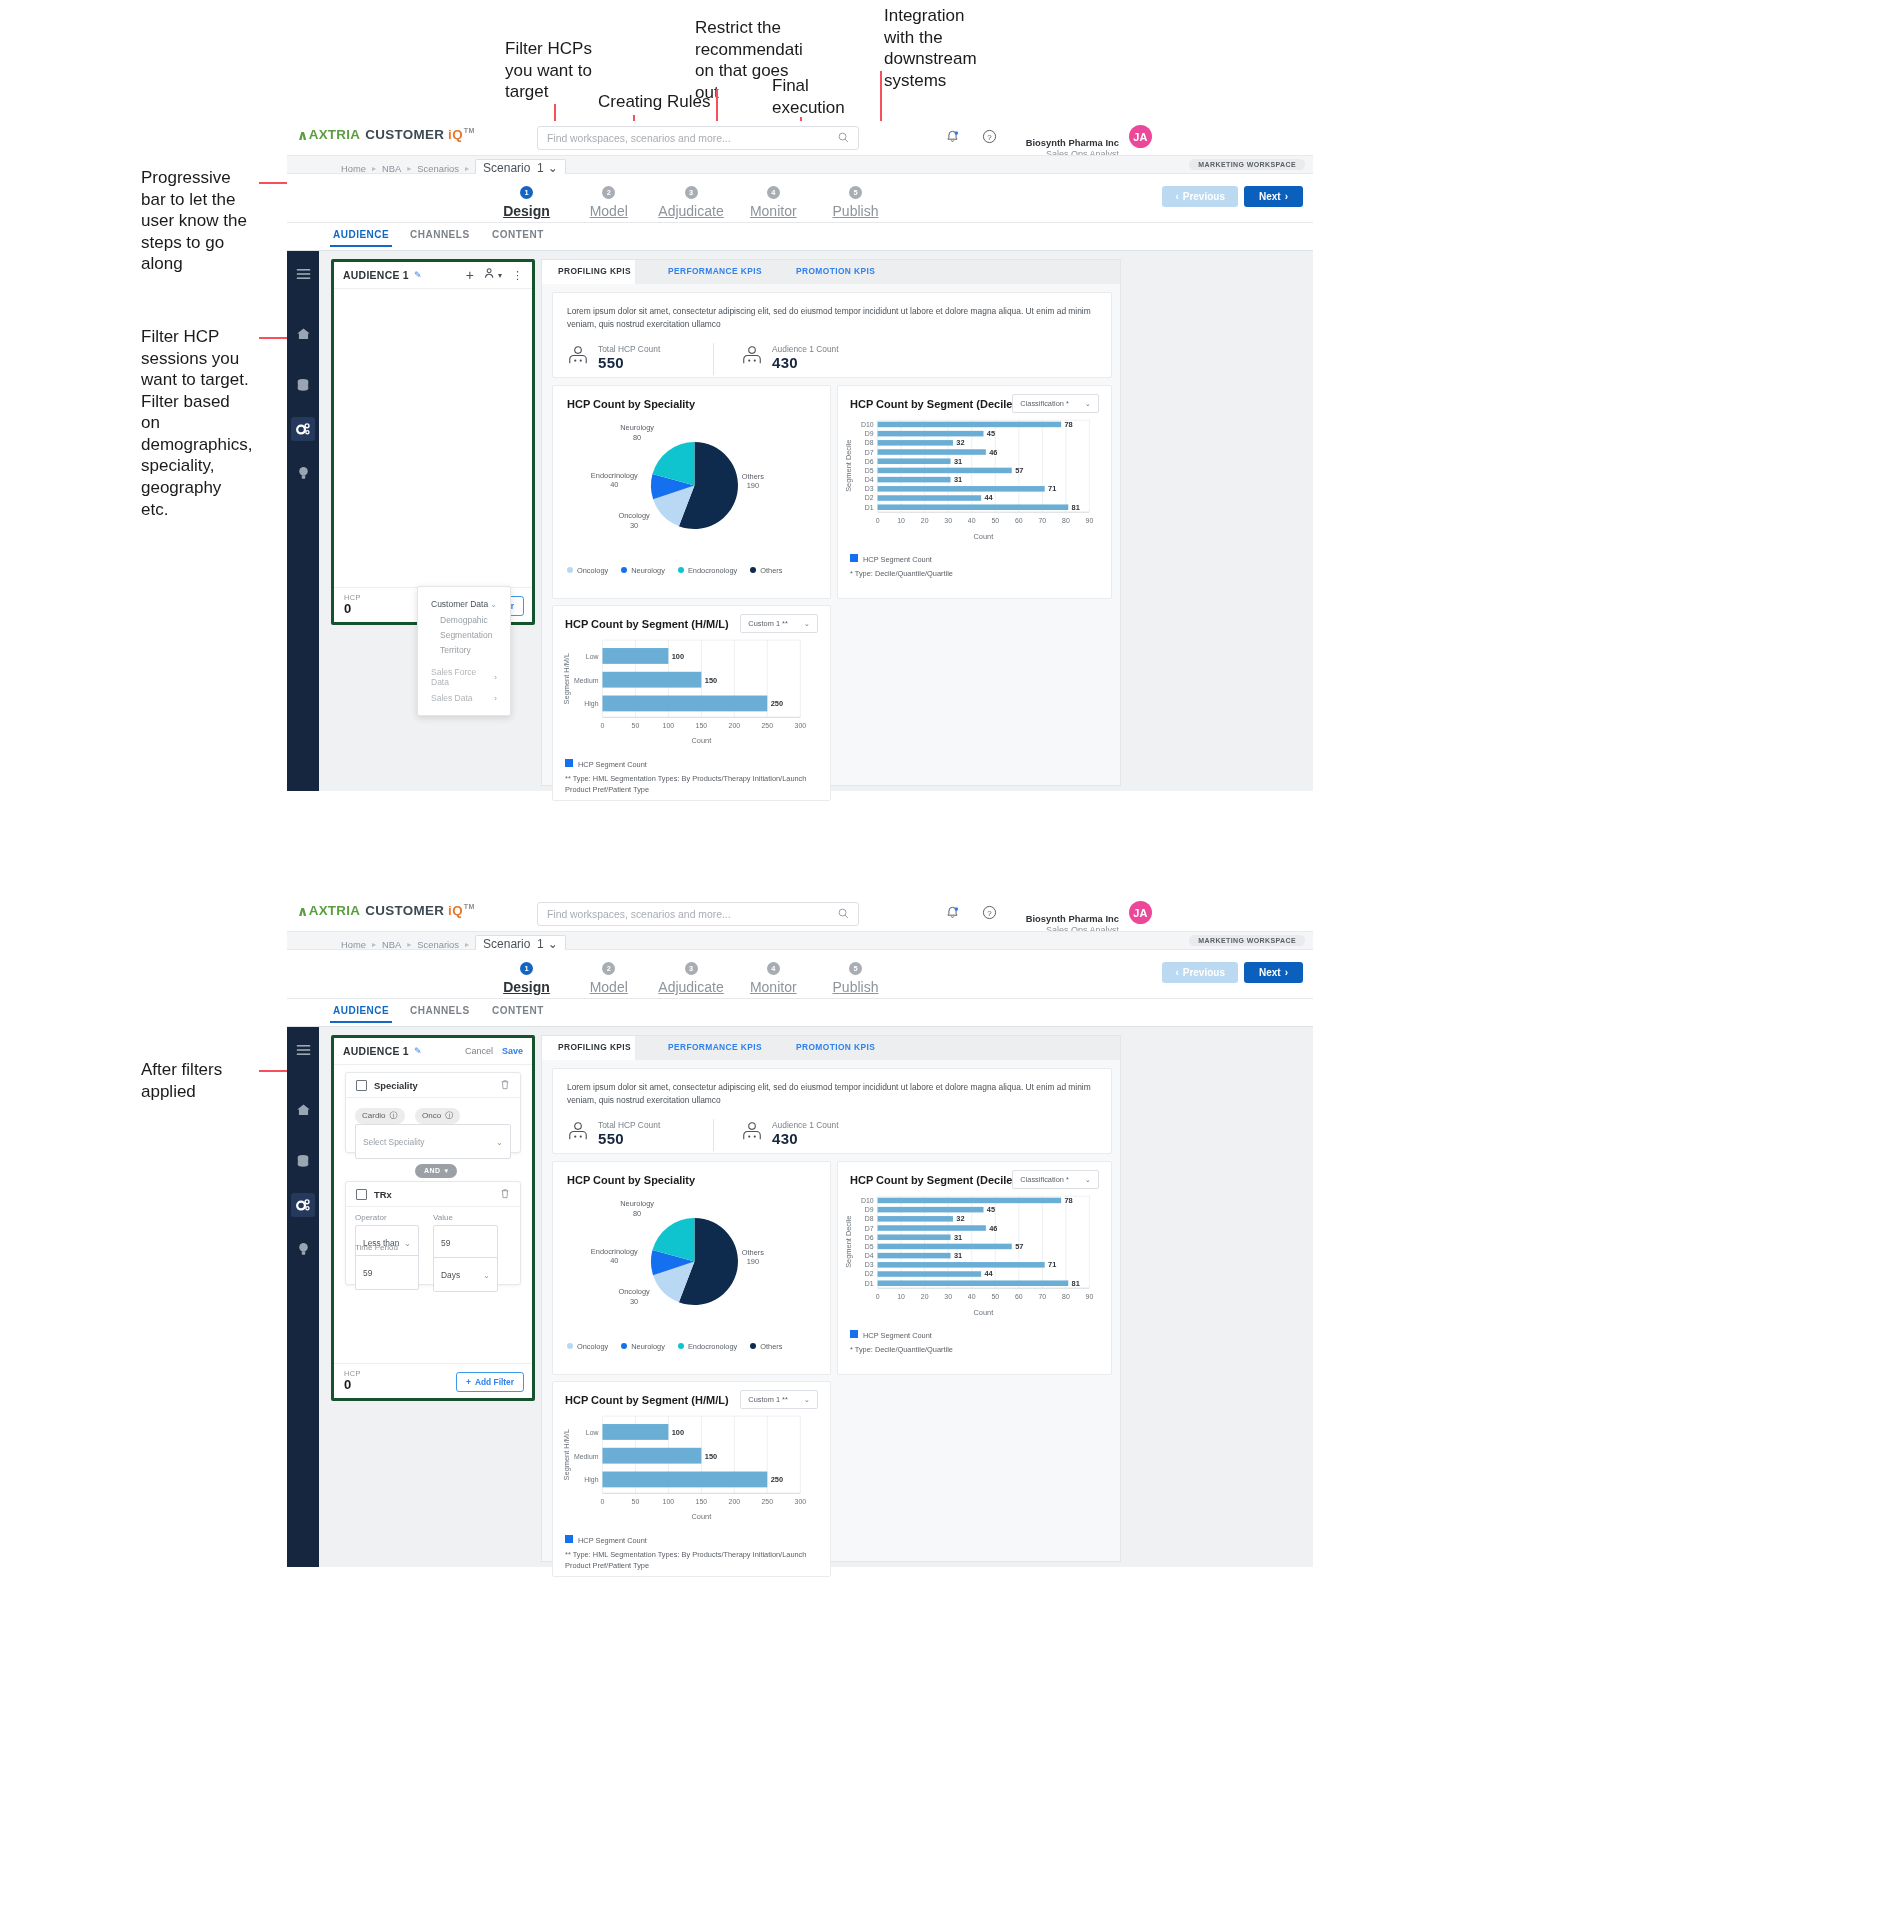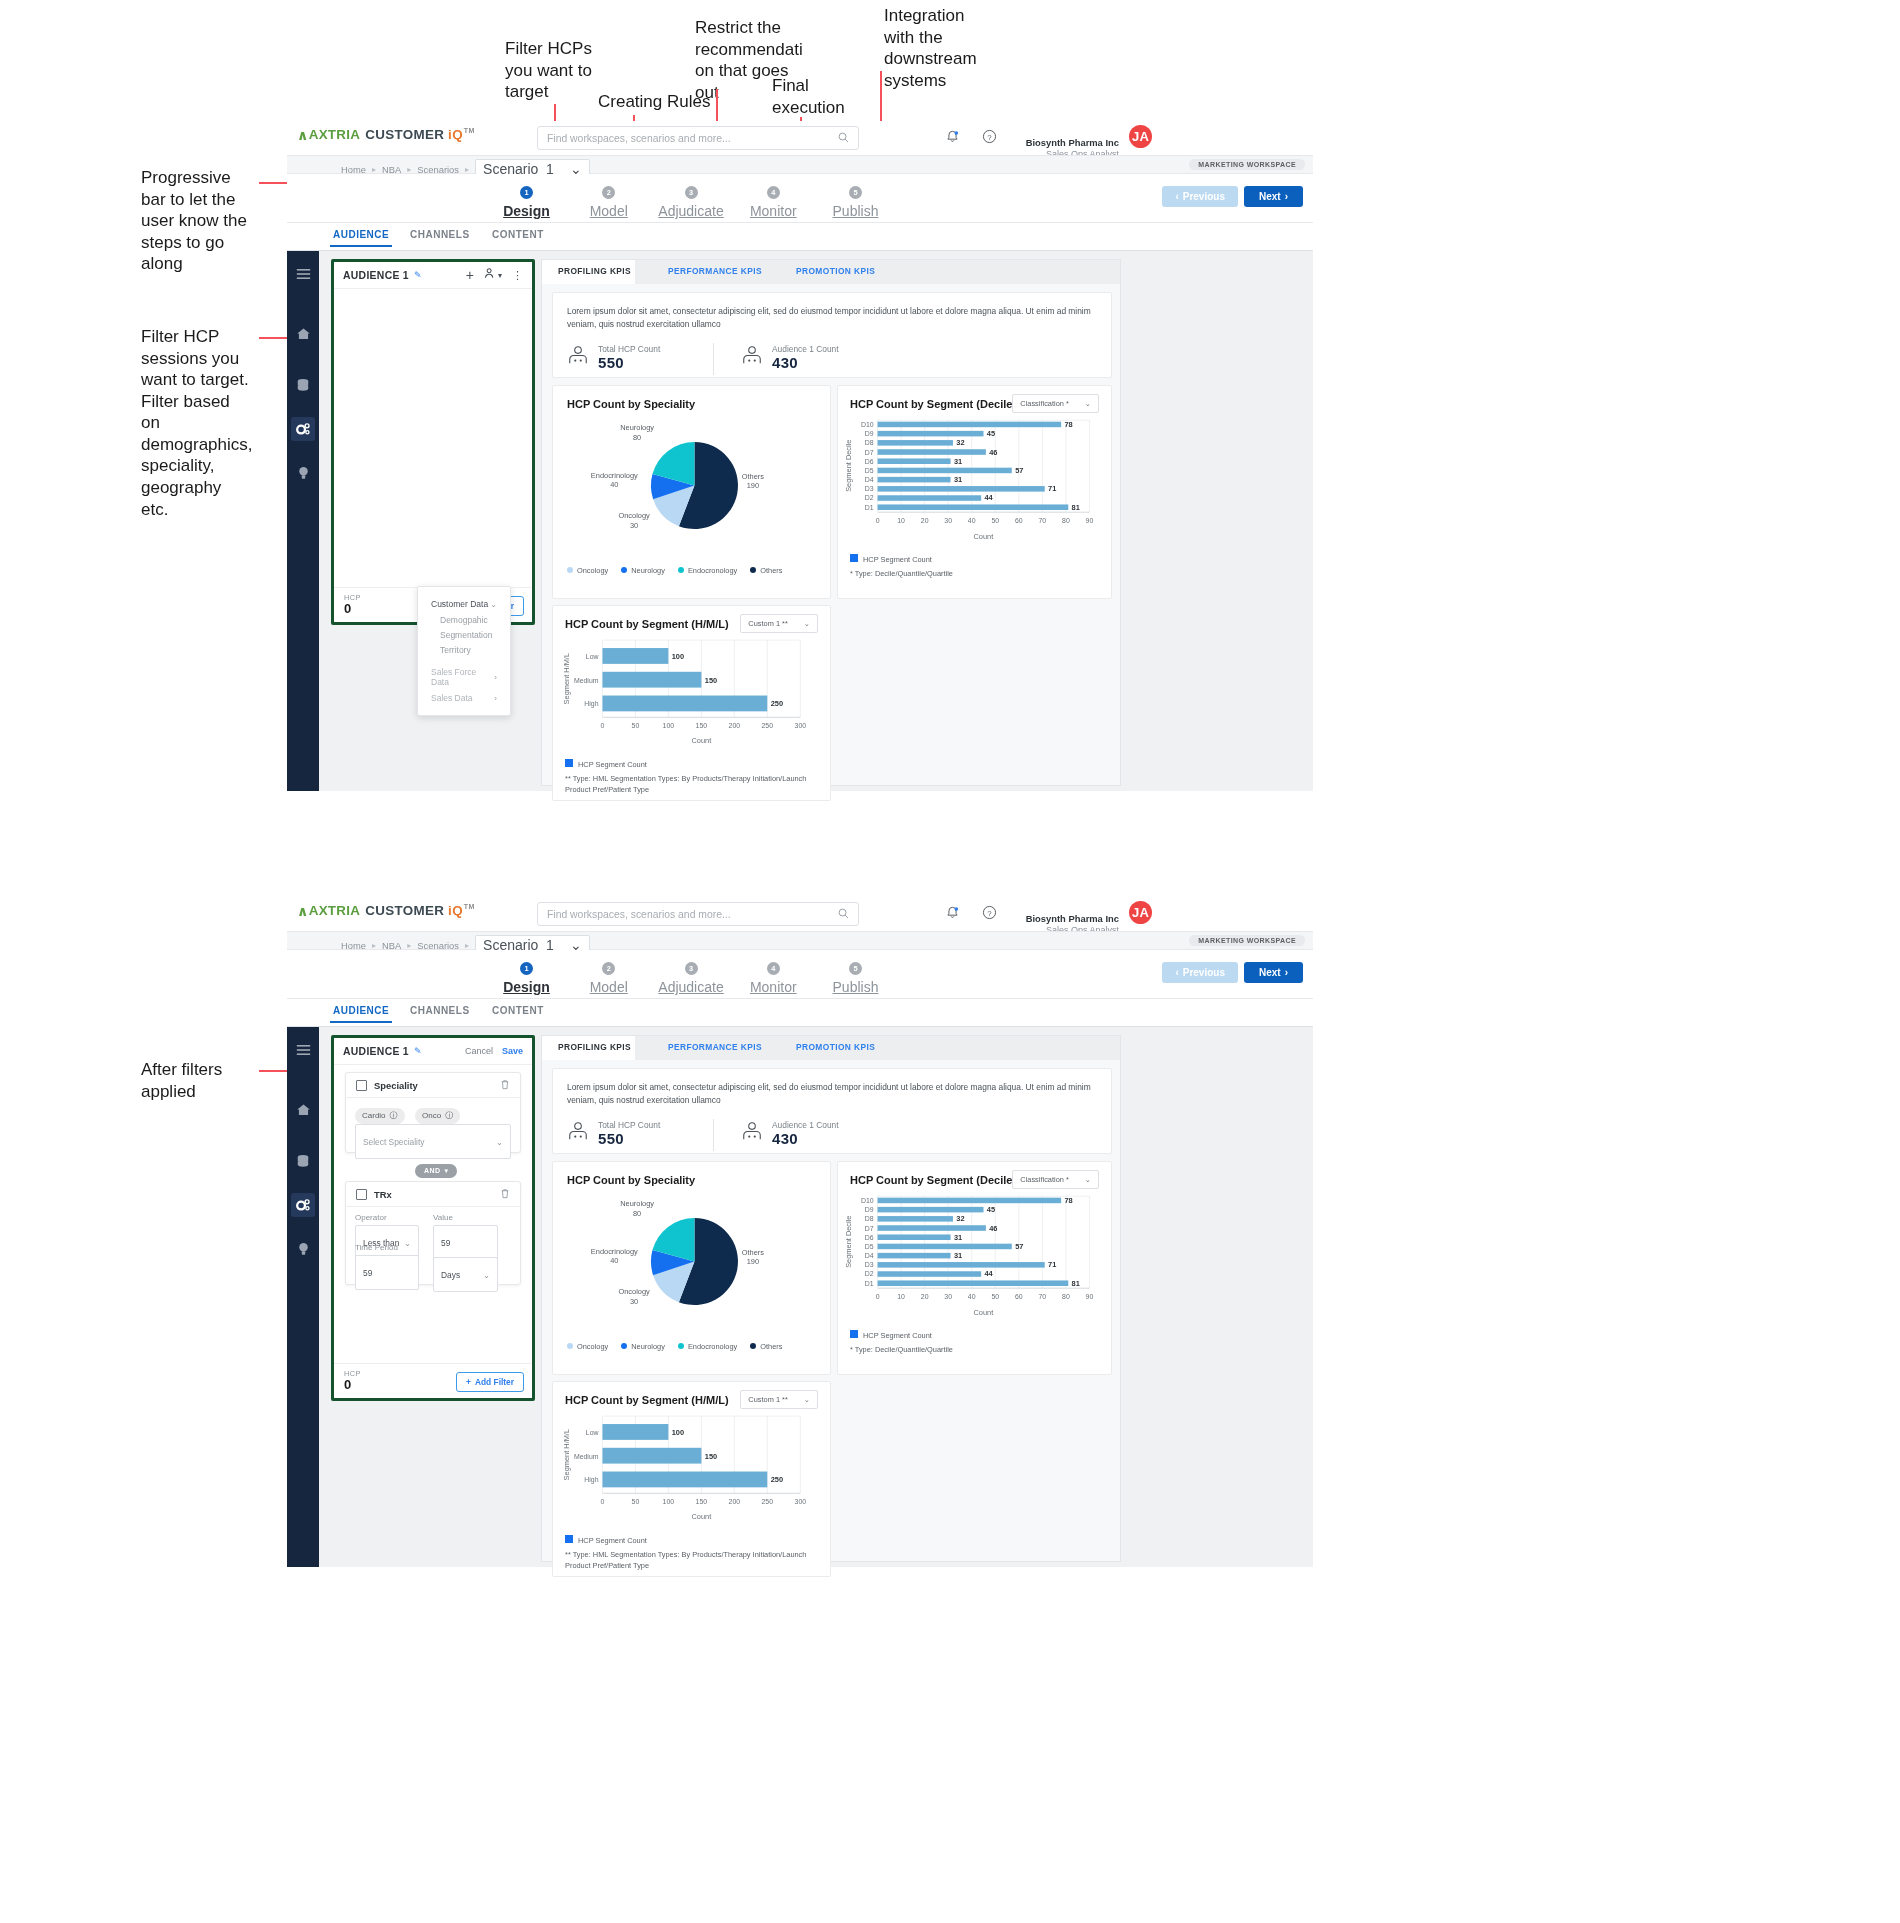--- a/index.html
+++ b/index.html
@@ -27,27 +27,27 @@
 
   .searchbox{position:absolute;left:250px;top:5px;width:322px;height:24px;border:1px solid #dcdfe3;border-radius:3px;background:#fff;display:flex;align-items:center;padding:0 9px;box-sizing:border-box;}
   .searchbox span{font-size:10.4px;color:#a8adb3;}
   .searchbox .mag{margin-left:auto;}
 
   .bell{position:absolute;left:658px;top:8px;}
   .qmark{position:absolute;left:695px;top:8px;}
   .orgblk{position:absolute;left:728px;top:16px;text-align:right;width:104px;}
   .orgname{font-size:9.4px;color:#2d3338;font-weight:700;line-height:1.3;}
   .orgrole{font-size:9px;color:#8d949b;line-height:1.3;}
-  .avatar{position:absolute;left:842px;top:4px;width:23px;height:23px;border-radius:50%;background:#ef4444;color:#fff;font-size:13px;font-weight:700;display:flex;align-items:center;justify-content:center;letter-spacing:0.3px;}
+  .avatar{position:absolute;left:842px;top:4px;width:23px;height:23px;border-radius:50%;background:#ec4899;color:#fff;font-size:11px;font-weight:700;display:flex;align-items:center;justify-content:center;letter-spacing:0.3px;}
 
   
   .crumbrow{height:17px;background:#f4f5f7;border-top:1px solid #e6e8eb;border-bottom:1px solid #e6e8eb;position:relative;}
   .crumbs{position:absolute;left:54px;top:3px;display:flex;align-items:center;gap:6px;font-size:9.4px;color:#8d949b;}
   .crumbs .sep{color:#b9bec4;font-size:8px;}
-  .crumb-pill{background:#fff;border:1px solid #dcdfe3;border-radius:2px;padding:1px 7px;color:#4a5158;font-size:14px;display:flex;align-items:center;gap:16px;}
+  .crumb-pill{background:#fff;border:1px solid #dcdfe3;border-radius:2px;padding:1px 7px;color:#4a5158;font-size:12px;display:flex;align-items:center;gap:4px;}
   .wschip{position:absolute;right:8px;top:3px;background:#e8eaed;border-radius:9px;font-size:7px;font-weight:700;letter-spacing:0.4px;color:#5b6066;padding:2px 9px;}
 
   
   .steprow{height:48px;background:#fff;position:relative;border-bottom:1px solid #e6e8eb;}
   .stepper{position:absolute;left:206px;top:12px;width:396px;display:flex;justify-content:space-between;}
   .step{width:67px;text-align:center;position:relative;}
   .step .dot{width:13px;height:13px;border-radius:50%;background:#a8adb3;color:#fff;font-size:7.4px;line-height:13px;margin:0 auto;font-weight:600;}
   .step.active .dot{background:#1565c0;}
   .step .lbl{font-size:14px;color:#8d949b;margin-top:4px;text-decoration:underline;}
   .step.active .lbl{color:#2d3338;font-weight:700;}

